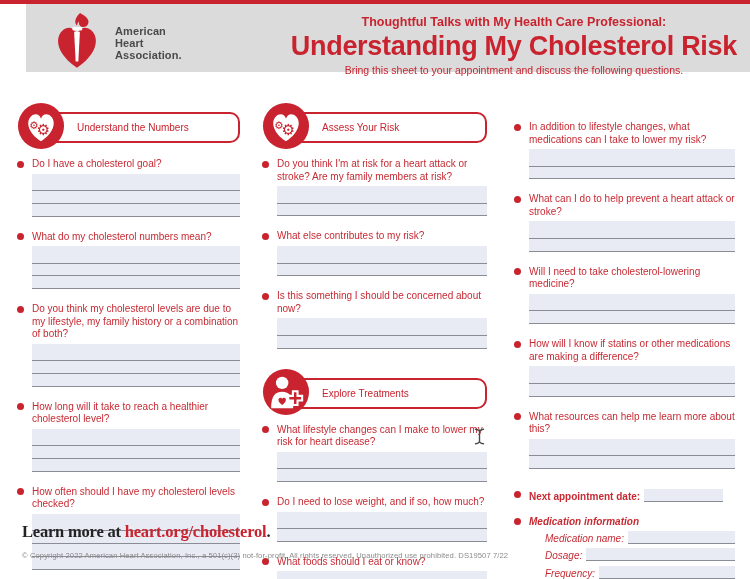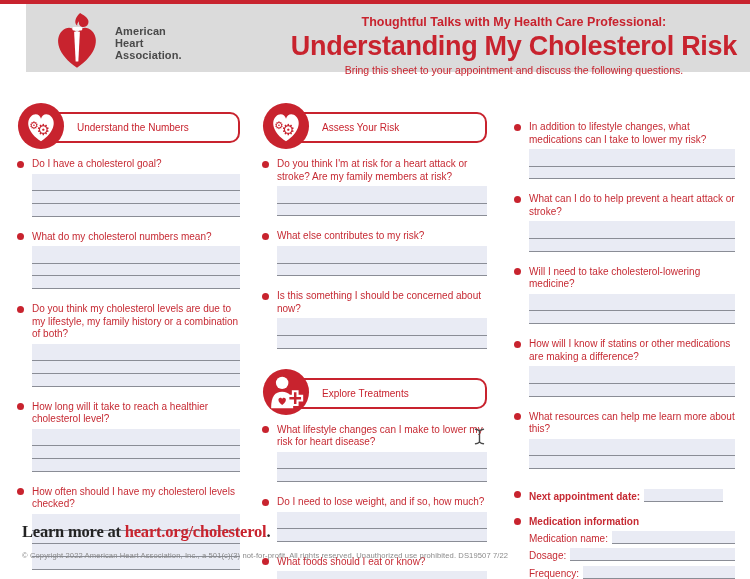--- a/index.html
+++ b/index.html
@@ -41,24 +41,24 @@
   .q-text{position:relative;padding-left:15px;color:var(--text-red);
     font-size:10px;line-height:12.5px;margin-bottom:3px;font-weight:500;}
   .q-dot{position:absolute;left:0;top:2.5px;width:7px;height:7px;border-radius:50%;background:var(--red);}
   .answers{margin-left:15px;background:var(--fill);padding-top:5px;}
   .ans-line{height:11.7px;border-bottom:1px solid var(--line);}
 
   .appt-row{display:flex;align-items:flex-end;position:relative;padding-left:15px;margin-top:20px;}
   .appt-label{font-size:10px;font-weight:bold;color:var(--text-red);white-space:nowrap;}
   .fill-line{flex:1;height:12px;margin-left:4px;background:var(--fill);border-bottom:1px solid var(--line);}
   .appt-row .fill-line{margin-right:12px;}
-  .med{margin-top:14px;}
+  .med{margin-top:14px;font-style:italic;}
   .med-head{position:relative;padding-left:15px;font-size:10px;font-weight:bold;color:var(--text-red);margin-bottom:4px;}
   .med-row{display:flex;align-items:flex-end;margin-left:15px;margin-bottom:4.5px;}
-  .med-label{font-size:10px;color:var(--text-red);white-space:nowrap;}
+  .med-label{font-size:10px;color:var(--text-red);white-space:nowrap;margin-left:16px;}
 
   .learn{position:absolute;left:22px;top:522px;font-size:16.5px;font-weight:bold;color:#232323;letter-spacing:-0.2px;font-family:Liberation Serif, serif;}
   .learn .lnk{color:var(--red);}
   .copyright{position:absolute;left:22px;top:551px;font-size:7.6px;color:#8A8A8A;letter-spacing:.1px;}
 
   .cursor{position:absolute;left:474px;top:428px;z-index:9;}
 </style>
 </head>
 <body>
 

